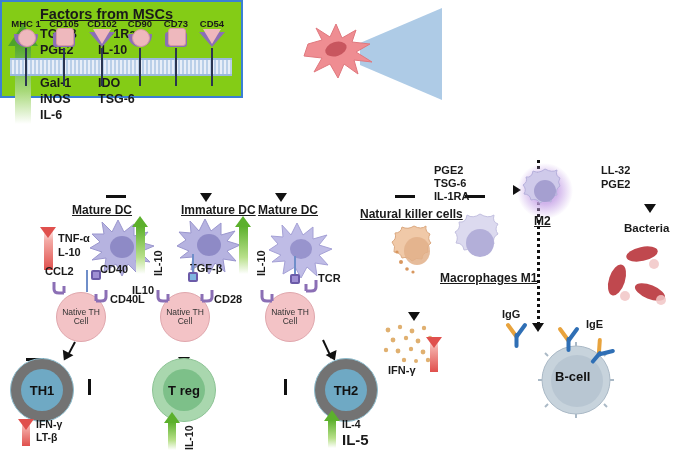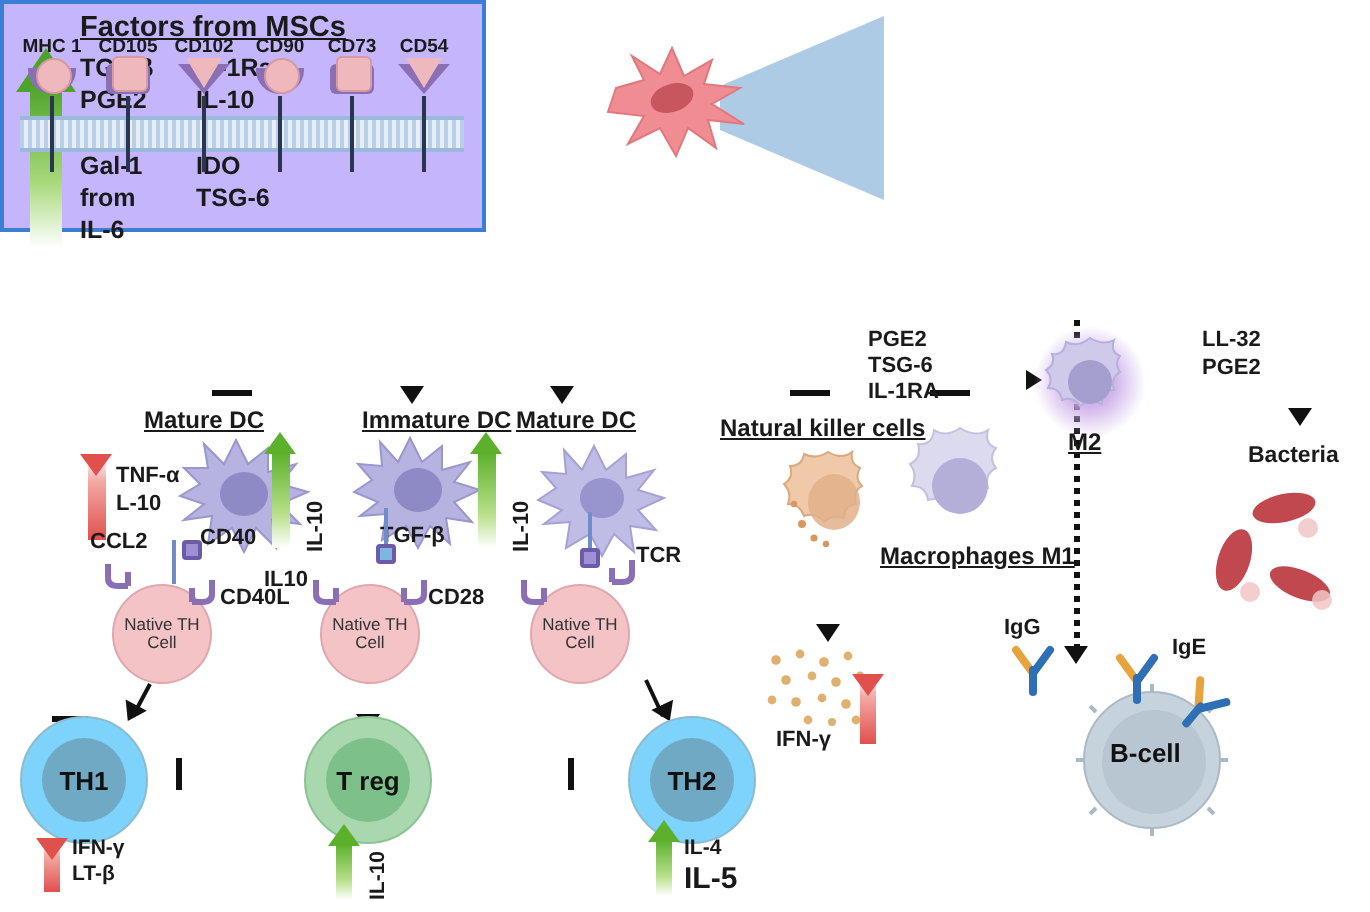--- a/index.html
+++ b/index.html
@@ -37,21 +37,21 @@
         background:linear-gradient(to top,#ffffff 0%,#a8d97a 40%,#4da32a 100%);}
   .bigarrow .head{position:absolute;left:0;top:0;width:0;height:0;
         border-left:15px solid transparent;border-right:15px solid transparent;
         border-bottom:22px solid #4da32a;}
 
   
   #factors-title{left:40px;top:6px;font-size:14.5px;}
   .fcol{position:absolute;font-size:12.5px;font-weight:bold;line-height:1.30;}
 
   
-  #mhc-panel{left:438px;top:4px;width:243px;height:116px;background:#c4b5fd;
+  #mhc-panel{left:438px;top:4px;width:243px;height:98px;background:#84cc16;
              border:2px solid #3b7fd4;box-sizing:border-box;}
   .membrane{position:absolute;left:10px;top:58px;width:222px;height:14px;
             background:repeating-linear-gradient(90deg,#b9cfe8 0 2px,#e7eef8 2px 4px);
             border-top:2px solid #9bb9dd;border-bottom:2px solid #9bb9dd;}
   .rcp{position:absolute;width:32px;}
   .rcp .name{position:absolute;top:0;left:50%;transform:translateX(-50%);
              font-size:9.5px;font-weight:bold;white-space:nowrap;}
   .rcp .stem{position:absolute;left:15px;top:30px;width:2px;height:38px;background:#2a3550;}
   .cup{position:absolute;left:4px;top:16px;width:24px;height:13px;background:#8b6fb5;
        border-radius:0 0 13px 13px;}
@@ -66,21 +66,21 @@
   .tri{position:absolute;left:7px;top:11px;width:18px;height:15px;
         background:#eeb8bd;clip-path:polygon(0 0,100% 0,50% 100%);}
 
   
   .msc{position:absolute;left:300px;top:22px;width:76px;height:60px;}
   .cone{position:absolute;left:360px;top:8px;width:82px;height:92px;
         background:#aecbe6;clip-path:polygon(0 38%,0 62%,100% 100%,100% 0);}
 
   
   .cell{position:absolute;border-radius:50%;}
-  .th-outer{background:#7dd3fc;border:1px solid #8cbccd;}
+  .th-outer{background:#737373;border:1px solid #8cbccd;}
   .th-inner{position:absolute;border-radius:50%;background:#6fa9c4;}
   .treg-outer{background:#a9d7ae;border:1px solid #8cc394;}
   .treg-inner{position:absolute;border-radius:50%;background:#7dc089;}
   .cellname{position:absolute;left:0;top:0;width:100%;height:100%;
             display:flex;align-items:center;justify-content:center;
             font-weight:bold;font-size:13px;color:#111;}
   .native{position:absolute;border-radius:50%;background:#f3c3c6;border:1px solid #e0a7ad;
           display:flex;align-items:center;justify-content:center;text-align:center;
           font-size:8.5px;line-height:1.05;color:#333;}
 
@@ -104,21 +104,21 @@
     <div class="shaft"></div>
 </div>
 
 <div class="lbl ul" id="factors-title">Factors from MSCs</div>
 
 <div class="fcol" style="left:40px;top:26px;">
   <div>TGF-β</div>
   <div>PGE2</div>
   <div>HepGF</div>
   <div>Gal-1</div>
-  <div>from</div>
+  <div>iNOS</div>
   <div>IL-6</div>
 </div>
 <div class="fcol" style="left:98px;top:26px;">
   <div>IL-1Rag</div>
   <div>IL-10</div>
   <div>HLA-G</div>
   <div>IDO</div>
   <div>TSG-6</div>
 </div>
 

